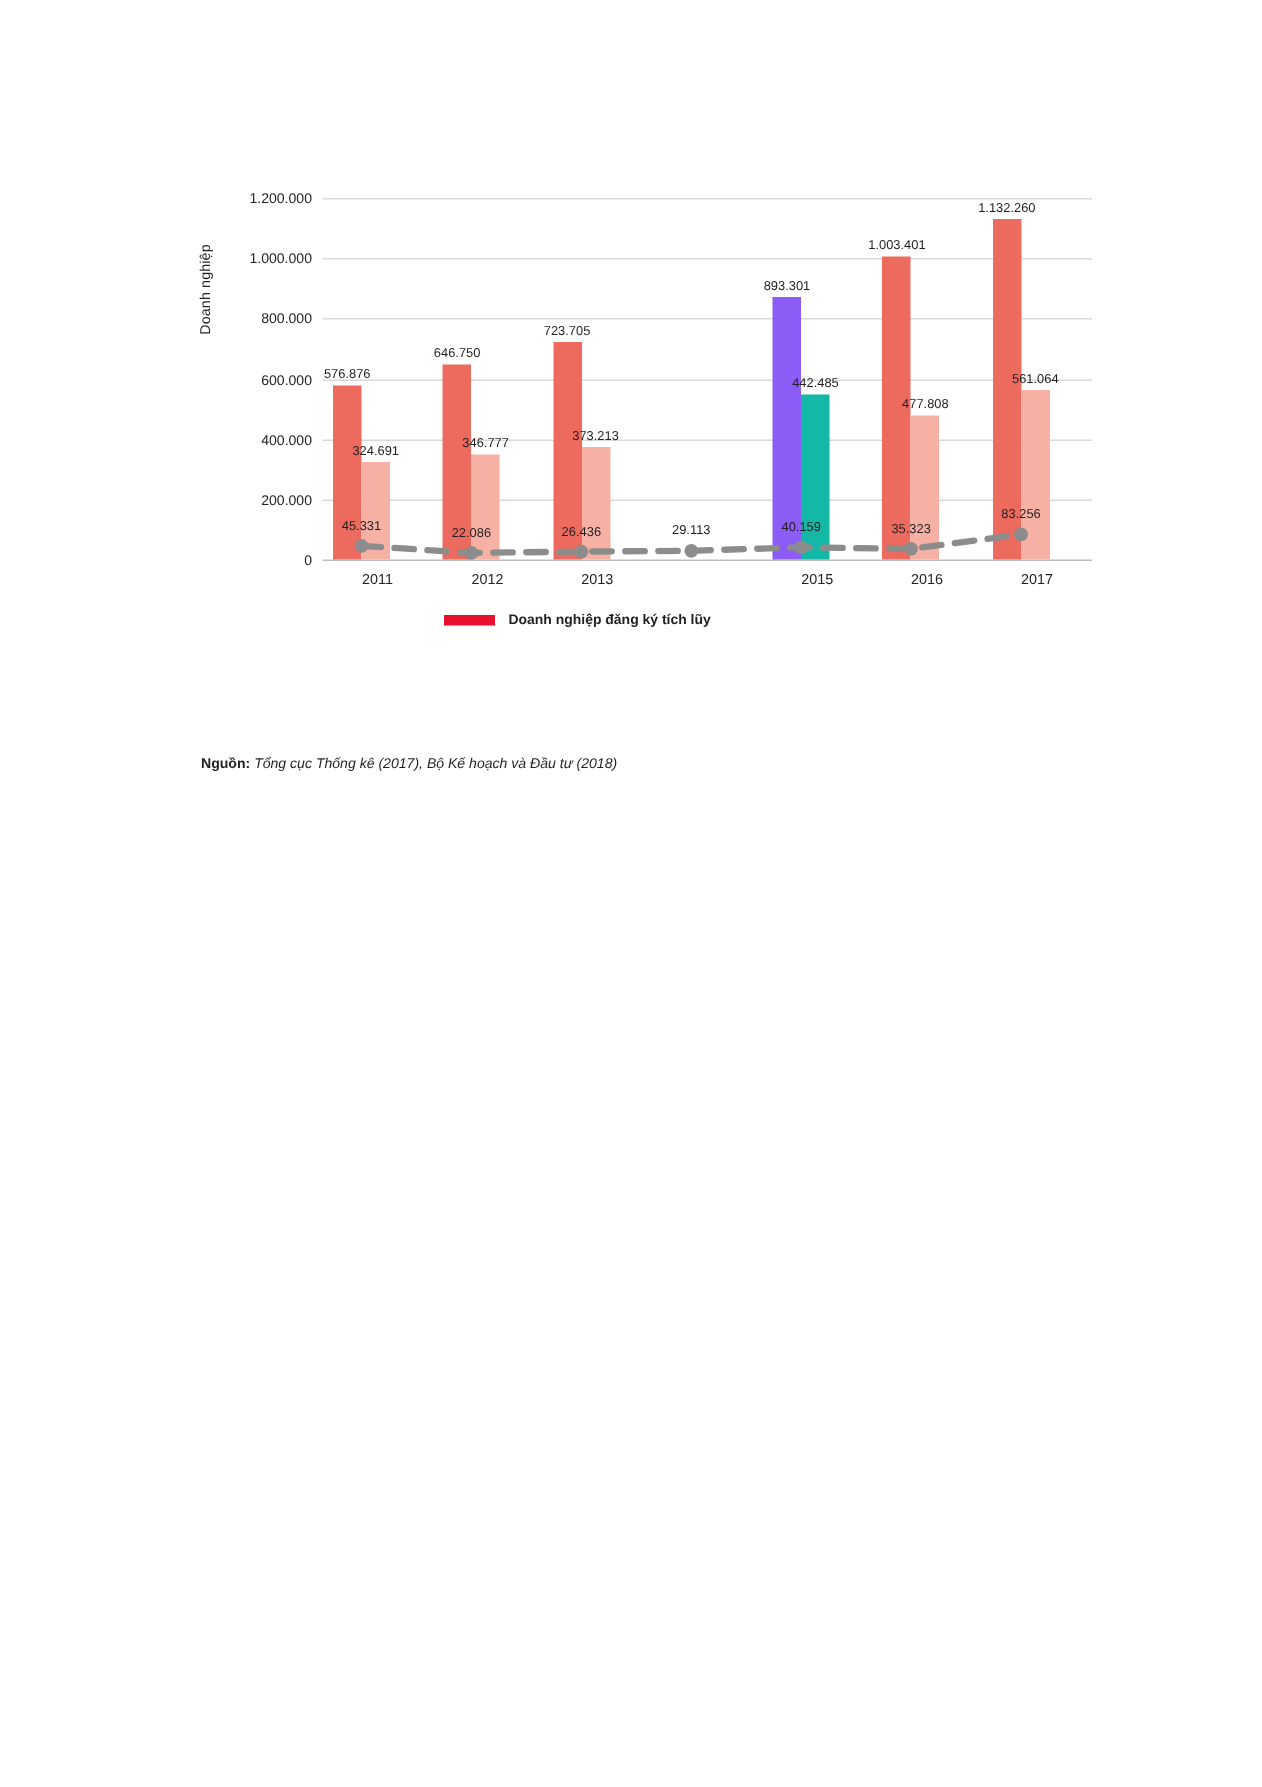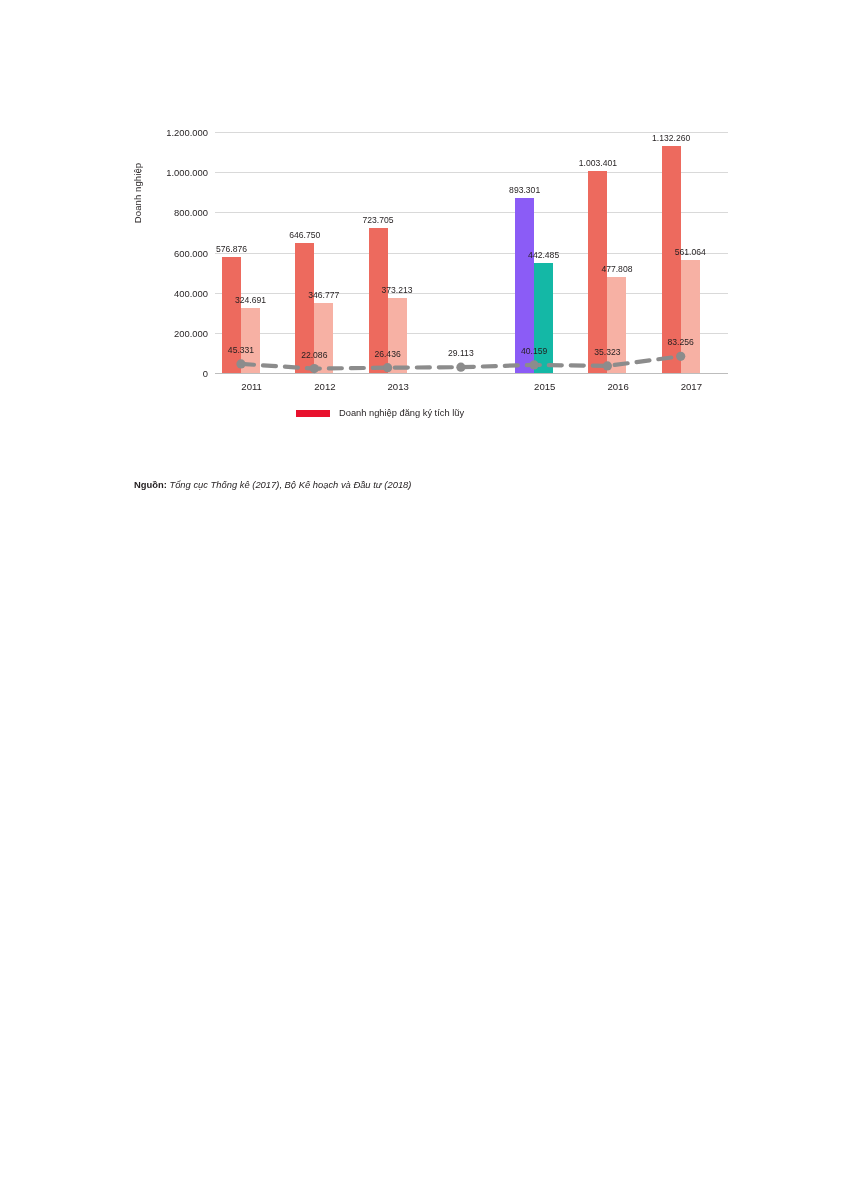--- a/index.html
+++ b/index.html
@@ -115,20 +115,21 @@
     font-size:8.6px;
     color:#231f20;
     white-space:nowrap;
   }
 
   
   .legend{
     position:absolute;
     left:134px; top:408px;
     width:610px;
+    font-weight:bold;
   }
   .legend-row{
     display:flex;
     align-items:center;
     justify-content:flex-start;
     margin:0 0 2px 0;
     padding-left:162px;
   }
   .swatch{
     width:34px;height:7px;
@@ -144,21 +145,21 @@
   }
   .legend-text{
     font-size:9.3px;
     color:#231f20;
     white-space:nowrap;
   }
 
   
   .source{
     position:absolute;
-    left:134px; top:479px;
+    left:134px; top:503px;
     font-size:9.4px;
     color:#231f20;
   }
   .source b{font-weight:bold;}
   .source i{font-style:italic;}
 </style>
 </head>
 <body>
 
 <div class="page">

